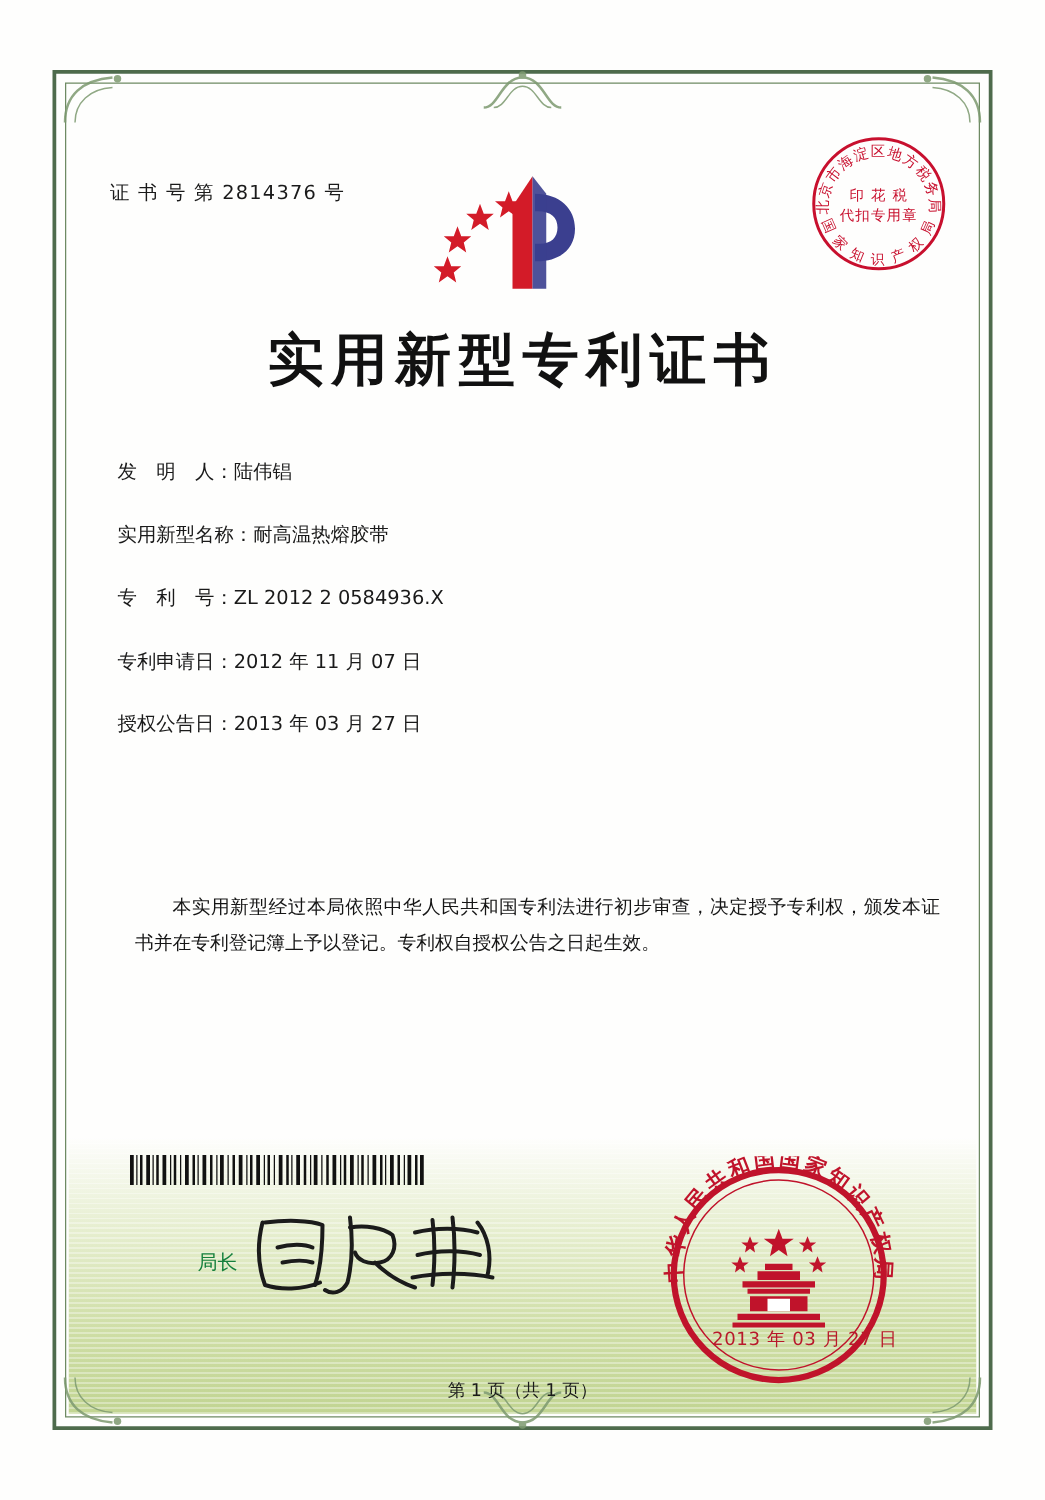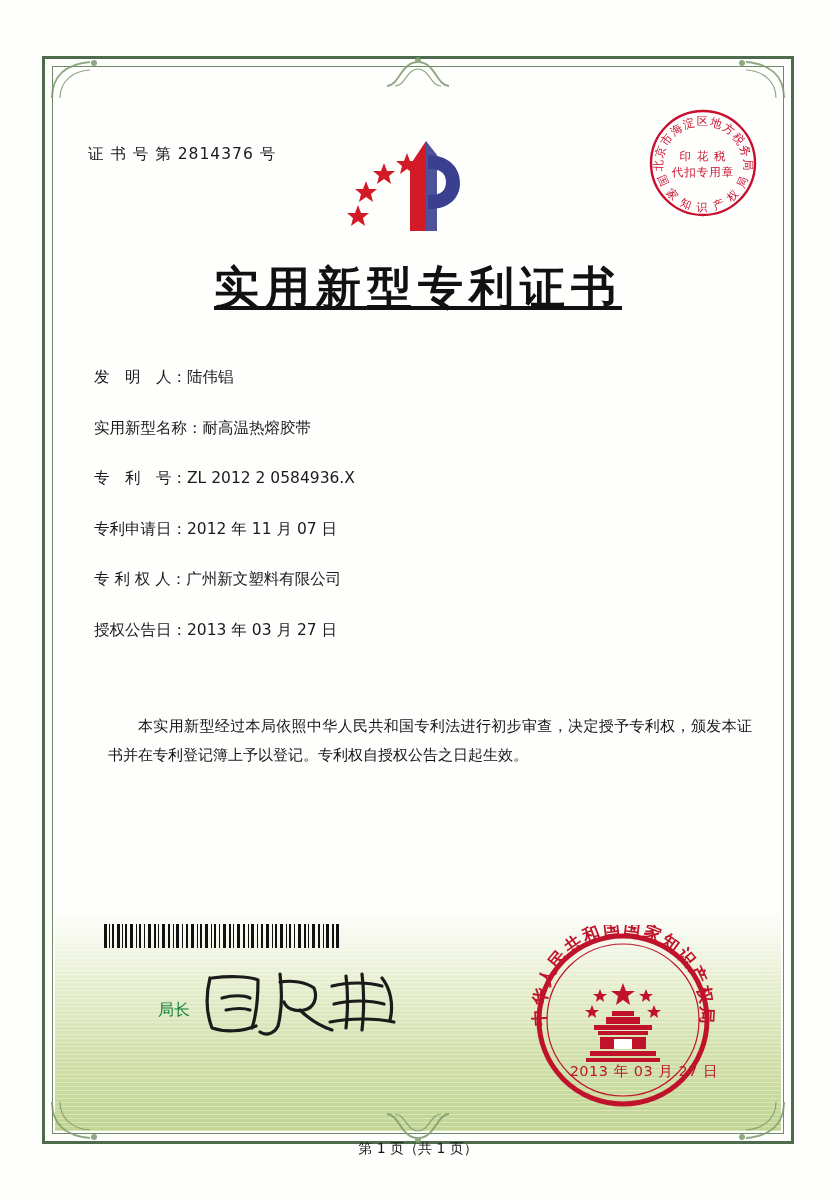--- a/index.html
+++ b/index.html
@@ -101,21 +101,20 @@
     position: absolute;
     top: 258px;
     left: 0;
     width: 836px;
     text-align: center;
     font-size: 45px;
     font-weight: bold;
     letter-spacing: 6px;
     color: #111;
     font-family: "DejaVu Serif", "Liberation Serif", serif;
-    text-decoration: underline;
   }
 
   
   .fields {
     position: absolute;
     left: 94px;
     top: 368px;
     width: 640px;
   }
   .field-row {
@@ -198,21 +197,20 @@
   
   .page-footer {
     position: absolute;
     left: 0;
     top: 1104px;
     width: 836px;
     text-align: center;
     font-size: 14px;
     color: #1a1a1a;
     font-family: "DejaVu Sans", sans-serif;
-    margin-top: 36px;
   }
 </style>
 </head>
 <body>
 
 <div class="page">
 
   <div class="footer-band"></div>
 
   <div class="border-outer"></div>
@@ -289,23 +287,20 @@
       <span class="field-label">发　明　人：</span><span class="field-value">陆伟锠</span>
     </div>
     <div class="field-row">
       <span class="field-label">实用新型名称：</span><span class="field-value">耐高温热熔胶带</span>
     </div>
     <div class="field-row">
       <span class="field-label">专　利　号：</span><span class="field-value">ZL 2012 2 0584936.X</span>
     </div>
     <div class="field-row">
       <span class="field-label">专利申请日：</span><span class="field-value">2012 年 11 月 07 日</span>
-    </div>
-    <div class="field-row">
-      <span class="field-label">专 利 权 人：</span><span class="field-value">广州新文塑料有限公司</span>
     </div>
     <div class="field-row">
       <span class="field-label">授权公告日：</span><span class="field-value">2013 年 03 月 27 日</span>
     </div>
   </div>
 
   <div class="body-text">
     <p>本实用新型经过本局依照中华人民共和国专利法进行初步审查，决定授予专利权，颁发本证书并在专利登记簿上予以登记。专利权自授权公告之日起生效。</p>
   </div>
 

